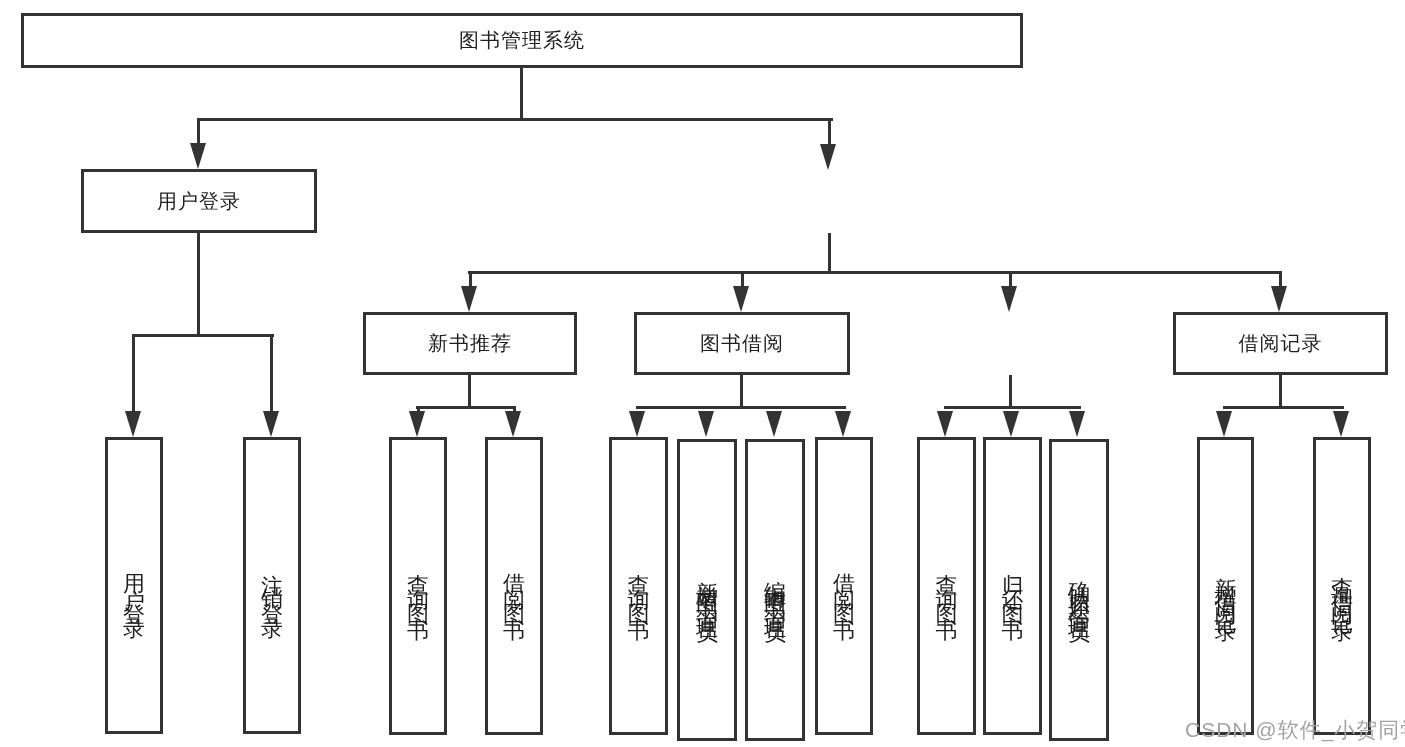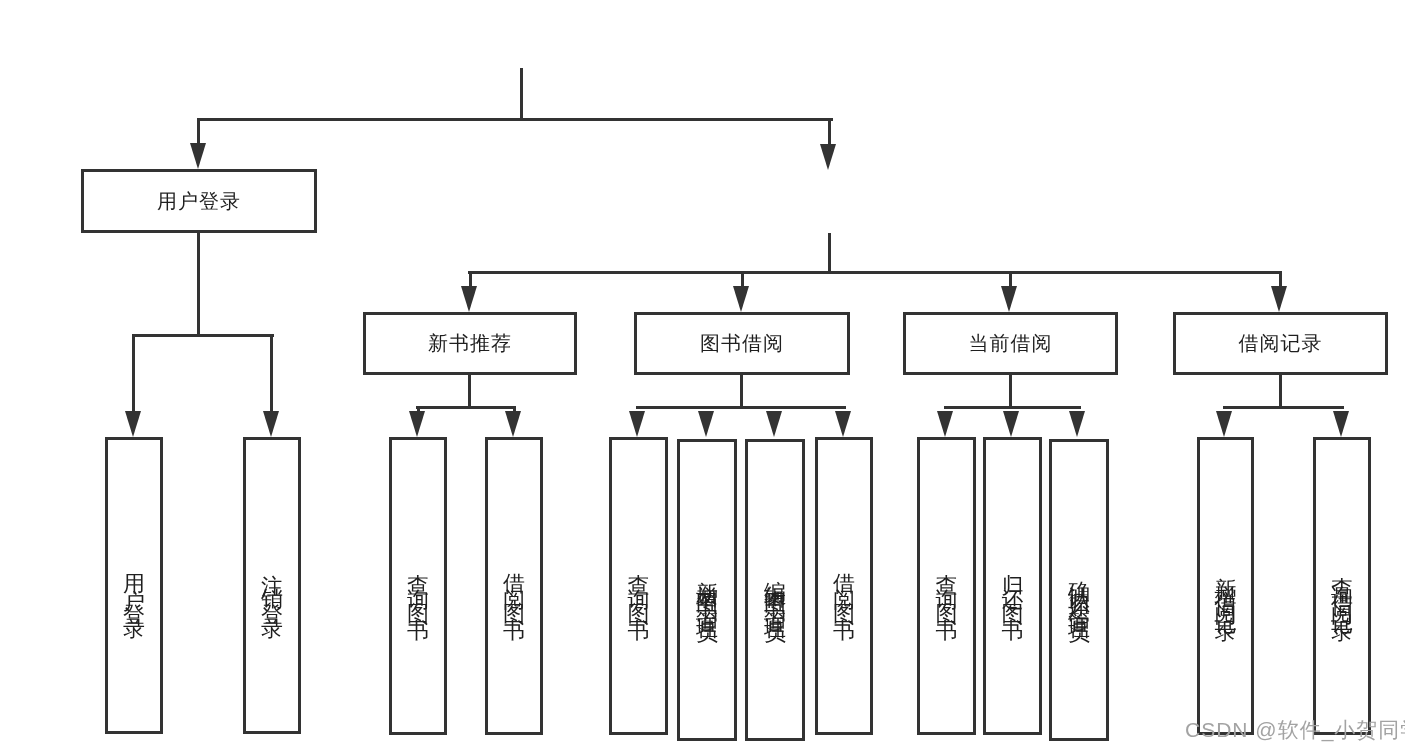--- a/index.html
+++ b/index.html
@@ -30,20 +30,23 @@
   .watermark {
     position:absolute; left:1185px; top:716px; font-size:21px;
     color:#a3a3a3; letter-spacing:1px; white-space:nowrap; z-index:5;
   }
 </style>
 </head>
 <body>
 
 <div class="canvas">
 
+  <div class="box" style="left:21px; top:13px; width:1002px; height:55px;">
+    <span class="root-label">图书管理系统</span>
+  </div>
 
   <div class="line" style="left:520px; top:68px; width:3px; height:52px;"></div>
   <div class="line" style="left:197px; top:118px; width:636px; height:3px;"></div>
   <div class="line" style="left:197px; top:118px; width:3px; height:28px;"></div>
   <div class="arr" style="left:190px; top:143px;"></div>
   <div class="line" style="left:828px; top:118px; width:3px; height:28px;"></div>
   <div class="arr" style="left:820px; top:144px;"></div>
 
   <div class="box" style="left:81px; top:169px; width:236px; height:64px;">
     <span class="hlabel">用户登录</span>
@@ -65,23 +68,20 @@
   <div class="line" style="left:1009px; top:271px; width:3px; height:17px;"></div>
   <div class="arr" style="left:1001px; top:286px;"></div>
   <div class="line" style="left:1279px; top:271px; width:3px; height:17px;"></div>
   <div class="arr" style="left:1271px; top:286px;"></div>
 
   <div class="box" style="left:634px; top:312px; width:216px; height:63px;">
     <span class="hlabel">图书借阅</span>
   </div>
   <div class="box" style="left:363px; top:312px; width:214px; height:63px;">
     <span class="hlabel">新书推荐</span>
-  </div>
-  <div class="box" style="left:903px; top:312px; width:215px; height:63px;">
-    <span class="hlabel">当前借阅</span>
   </div>
   <div class="box" style="left:1173px; top:312px; width:215px; height:63px;">
     <span class="hlabel">借阅记录</span>
   </div>
 
   <div class="line" style="left:468px; top:375px; width:3px; height:33px;"></div>
   <div class="line" style="left:416px; top:406px; width:100px; height:3px;"></div>
   <div class="line" style="left:417px; top:406px; width:3px; height:8px;"></div>
   <div class="arr" style="left:409px; top:411px;"></div>
   <div class="line" style="left:513px; top:406px; width:3px; height:8px;"></div>

